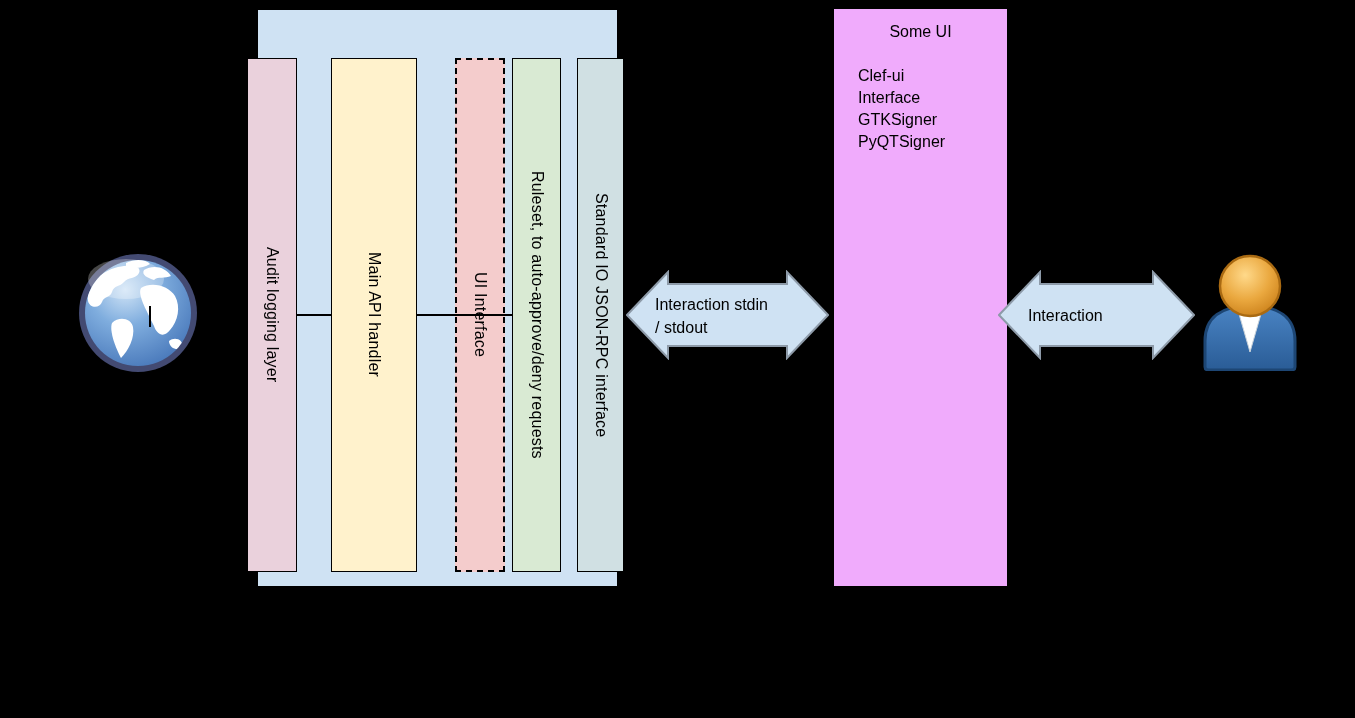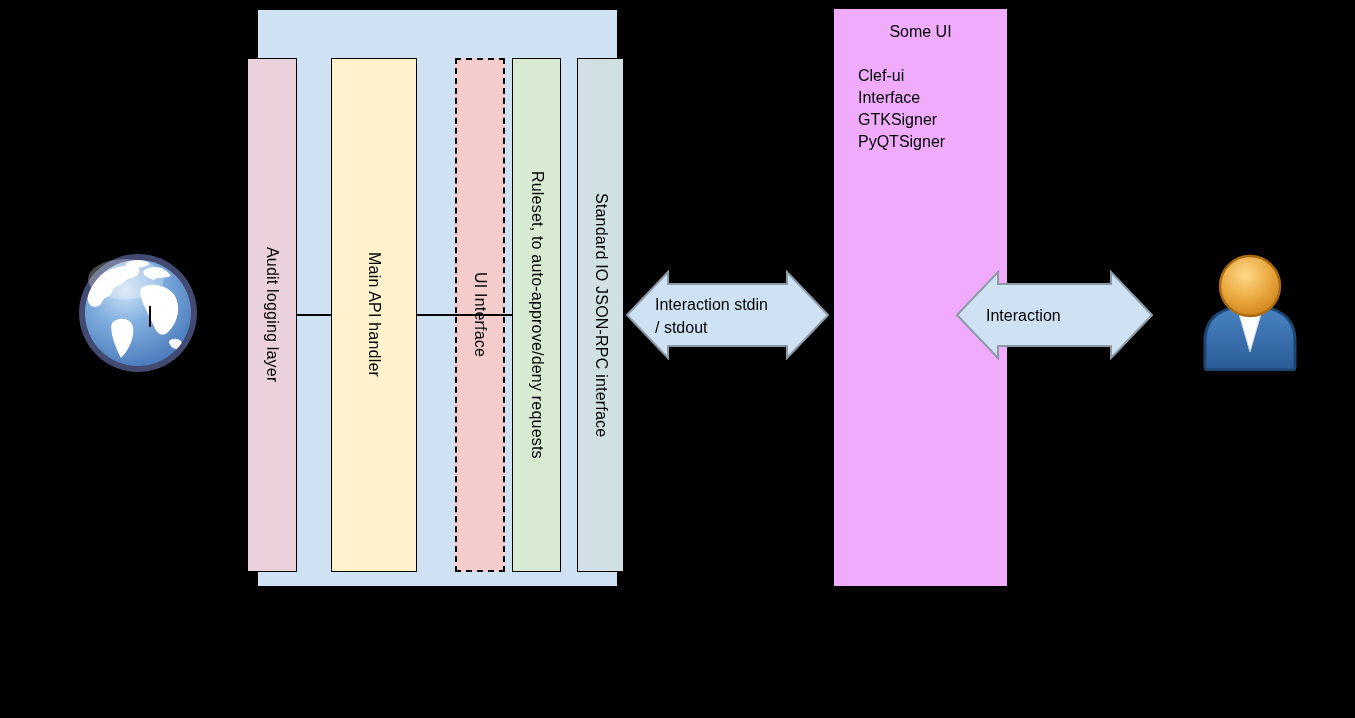--- a/index.html
+++ b/index.html
@@ -30,21 +30,21 @@
 
   
   #someui-box{position:absolute;left:833px;top:8px;width:175px;height:579px;
               border:1.5px solid #000;box-sizing:border-box;z-index:1;}
   #someui-title{position:absolute;left:0;top:14px;width:100%;text-align:center;font-size:16px;}
   #someui-list{position:absolute;left:9px;top:56px;font-size:16px;line-height:22px;margin-left:15px;}
 
   
   .arrow{position:absolute;top:270px;z-index:2;}
   #arrow-left{left:626px;width:203px;height:90px;}
-  #arrow-right{left:956px;width:197px;height:90px;}
+  #arrow-right{left:998px;width:197px;height:90px;}
   .arrow-label{position:absolute;font-size:16px;line-height:23px;white-space:nowrap;}
   #arrow-left .arrow-label{left:29px;top:23px;}
   #arrow-right .arrow-label{left:30px;top:34px;}
 
   
   #globe{position:absolute;left:74px;top:249px;width:128px;height:128px;z-index:5;}
   #person{position:absolute;left:1200px;top:249px;width:100px;height:122px;z-index:5;}
 </style>
 </head>
 <body>

